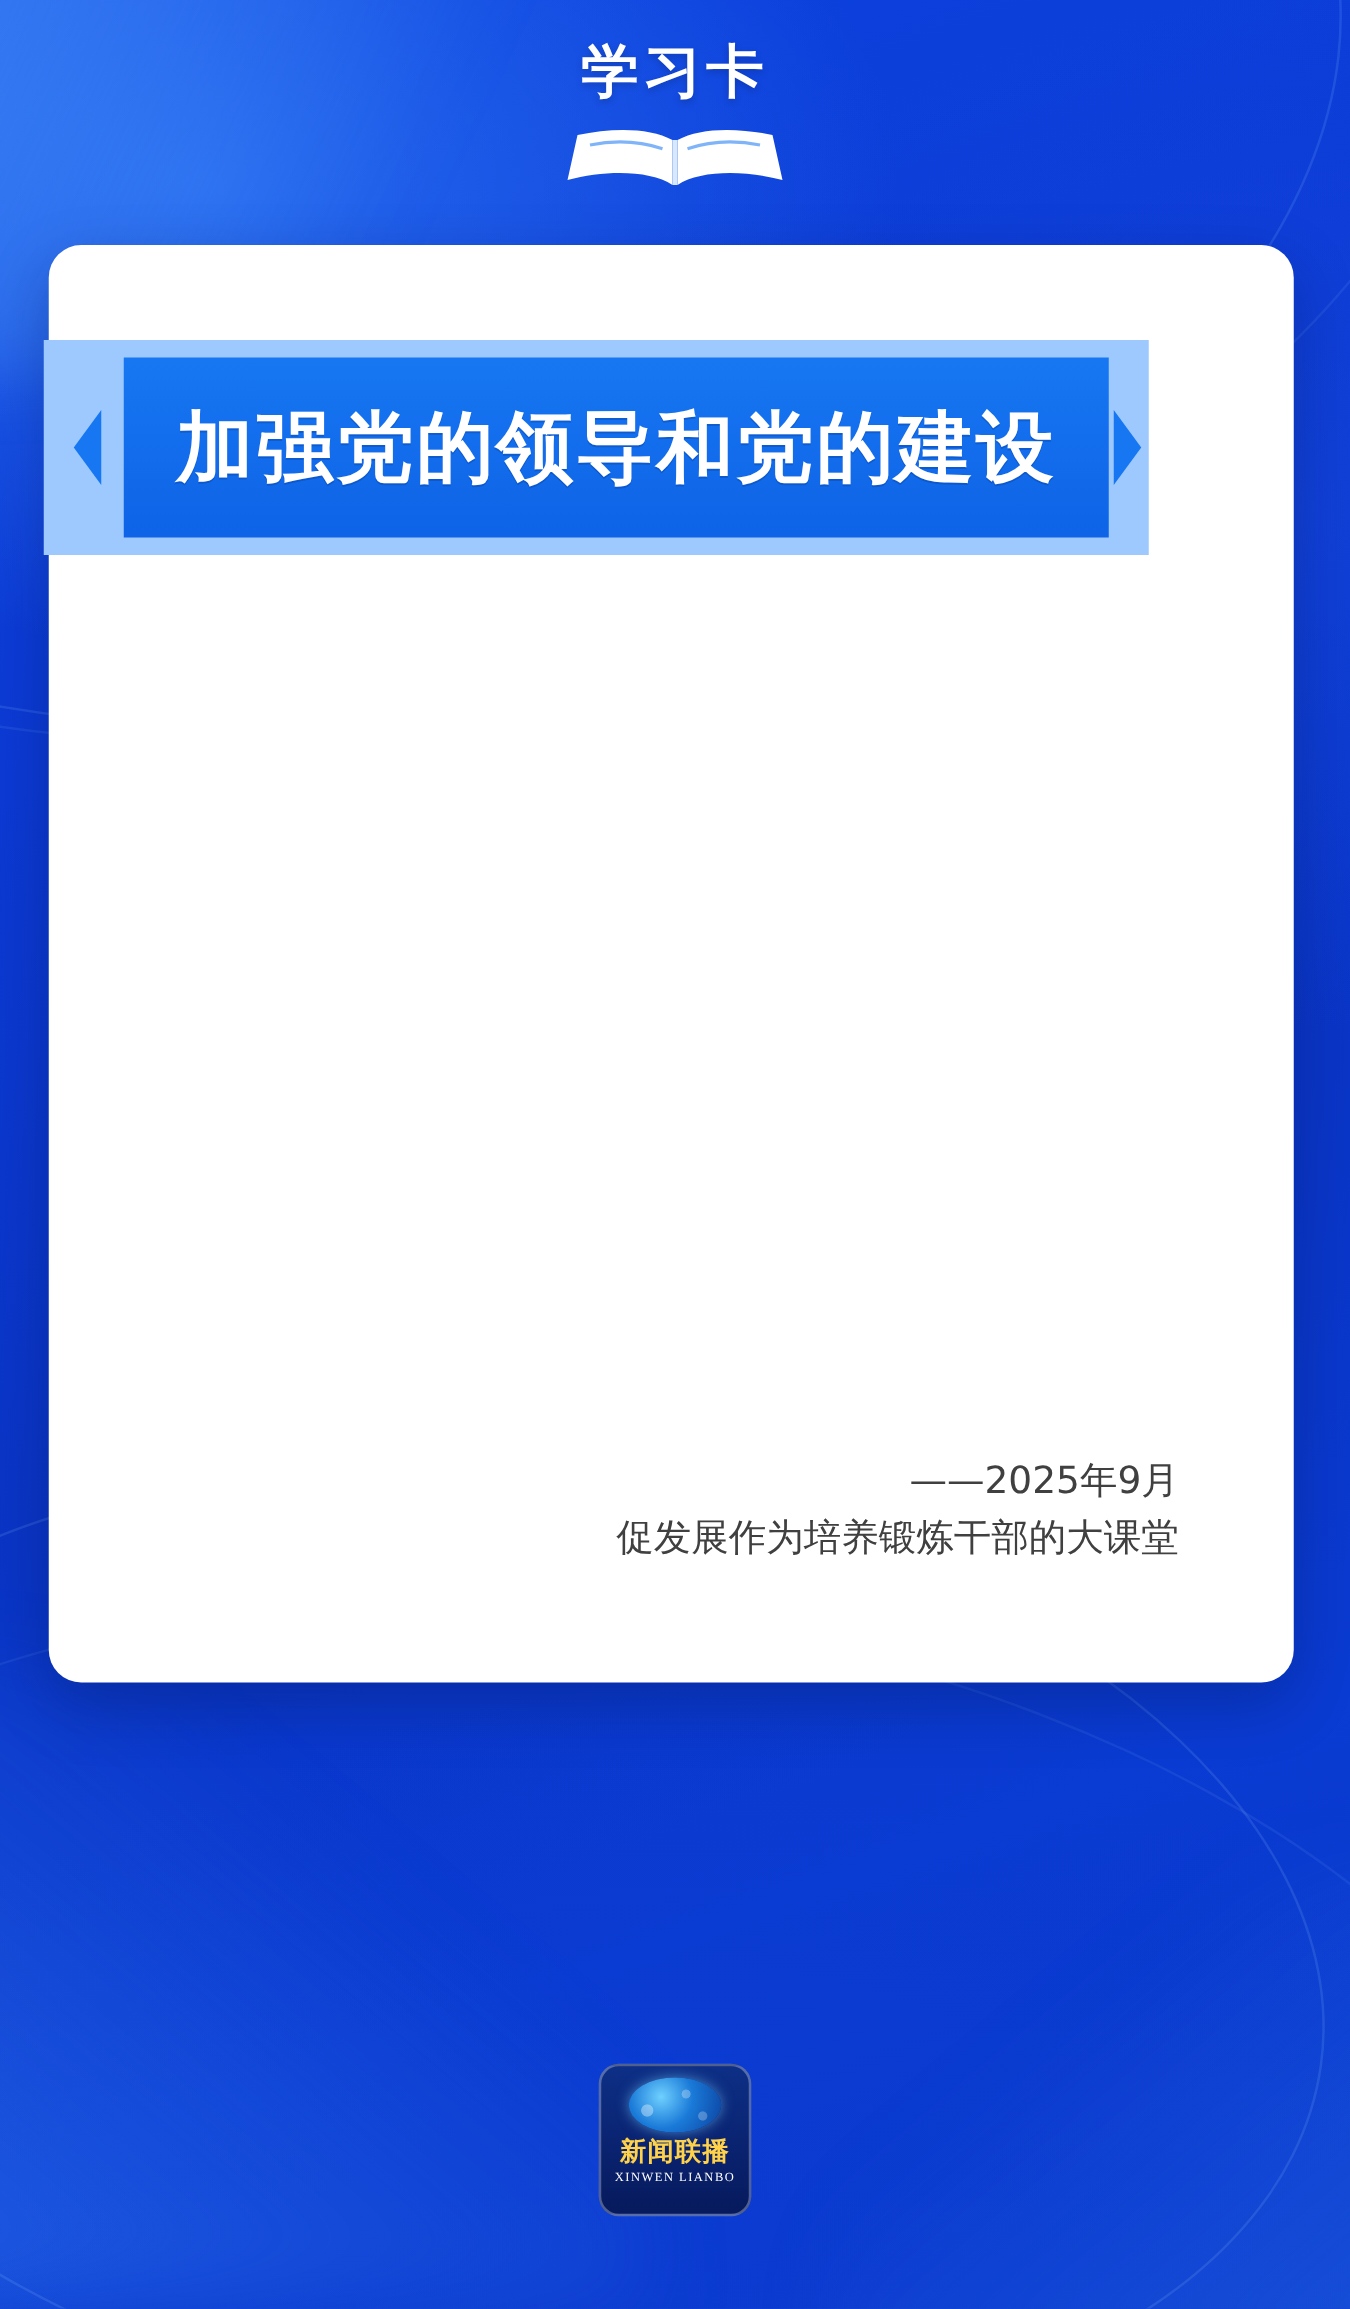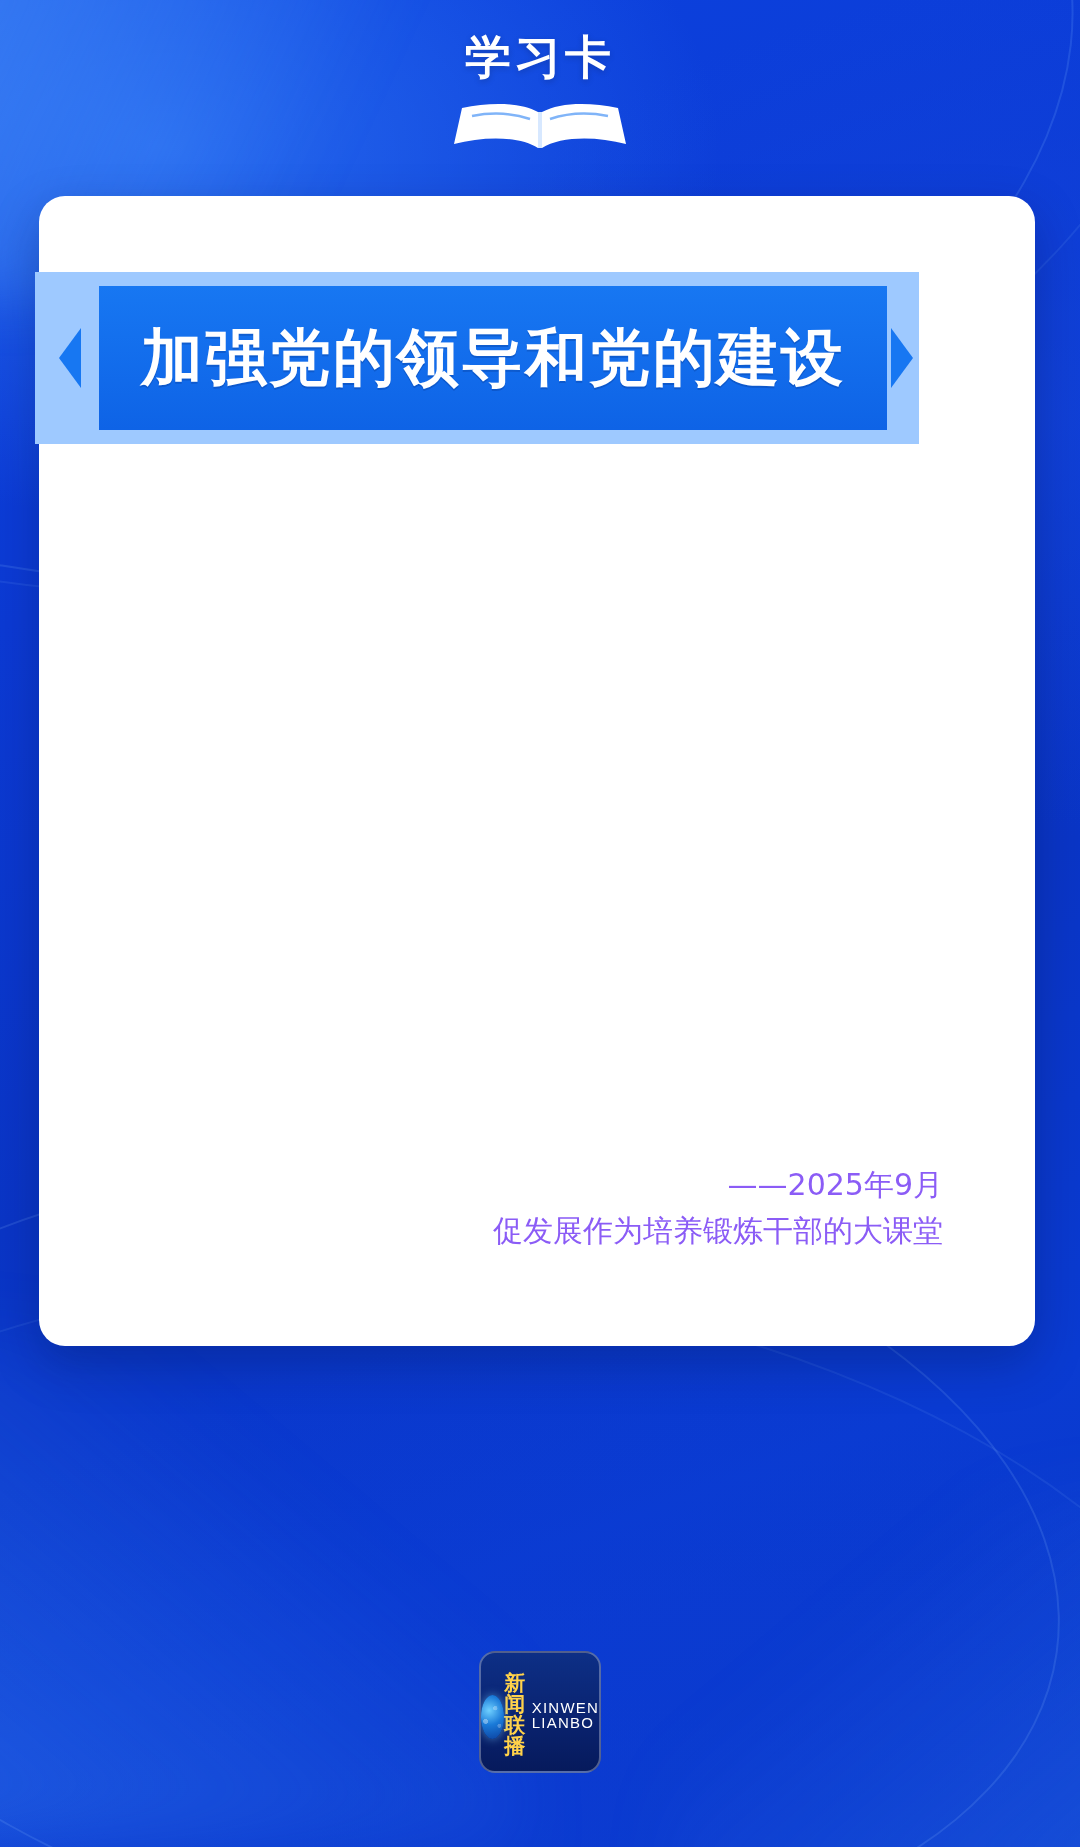--- a/index.html
+++ b/index.html
@@ -174,21 +174,21 @@
     color: #0f59db;
   }
 
   
   .attrib {
     position: absolute;
     right: 92px;
     top: 966px;
     width: 560px;
     text-align: right;
-    color: #8b5cf6;
+    color: #404040;
     font-size: 30px;
     line-height: 1.52;
     font-family: "DejaVu Sans", "Liberation Sans", sans-serif;
   }
 
   
   .footer {
     position: absolute;
     left: 0;
     bottom: 74px;
@@ -198,21 +198,21 @@
   }
   .badge {
     width: 118px;
     height: 118px;
     border-radius: 16px;
     background: linear-gradient(180deg, #0d2f86 0%, #0a2370 55%, #061a5c 100%);
     border: 2px solid rgba(255,255,255,0.30);
     position: relative;
     overflow: hidden;
     display: flex;
-    flex-direction: row;
+    flex-direction: column;
     align-items: center;
     justify-content: flex-start;
   }
   .globe {
     margin-top: 9px;
     width: 74px;
     height: 44px;
     border-radius: 50%;
     background:
       radial-gradient(circle at 35% 35%, #6fd0ff 0%, #1a7ad8 45%, #0b3f9e 100%);
@@ -234,23 +234,23 @@
     color: #ffd24a;
     font-size: 21px;
     font-weight: bold;
     letter-spacing: 1px;
     font-family: "DejaVu Sans", "Liberation Sans", sans-serif;
     line-height: 1;
   }
   .badge-en {
     margin-top: 6px;
     color: #ffffff;
-    font-size: 15px;
+    font-size: 10px;
     letter-spacing: 1.2px;
-    font-family: Liberation Sans, sans-serif;
+    font-family: Liberation Serif, serif;
     line-height: 1;
   }
 </style>
 </head>
 <body>
 
 <div class="poster">
   <div class="glow-tl"></div>
   <div class="glow-bl"></div>
   <div class="glow-br"></div>

